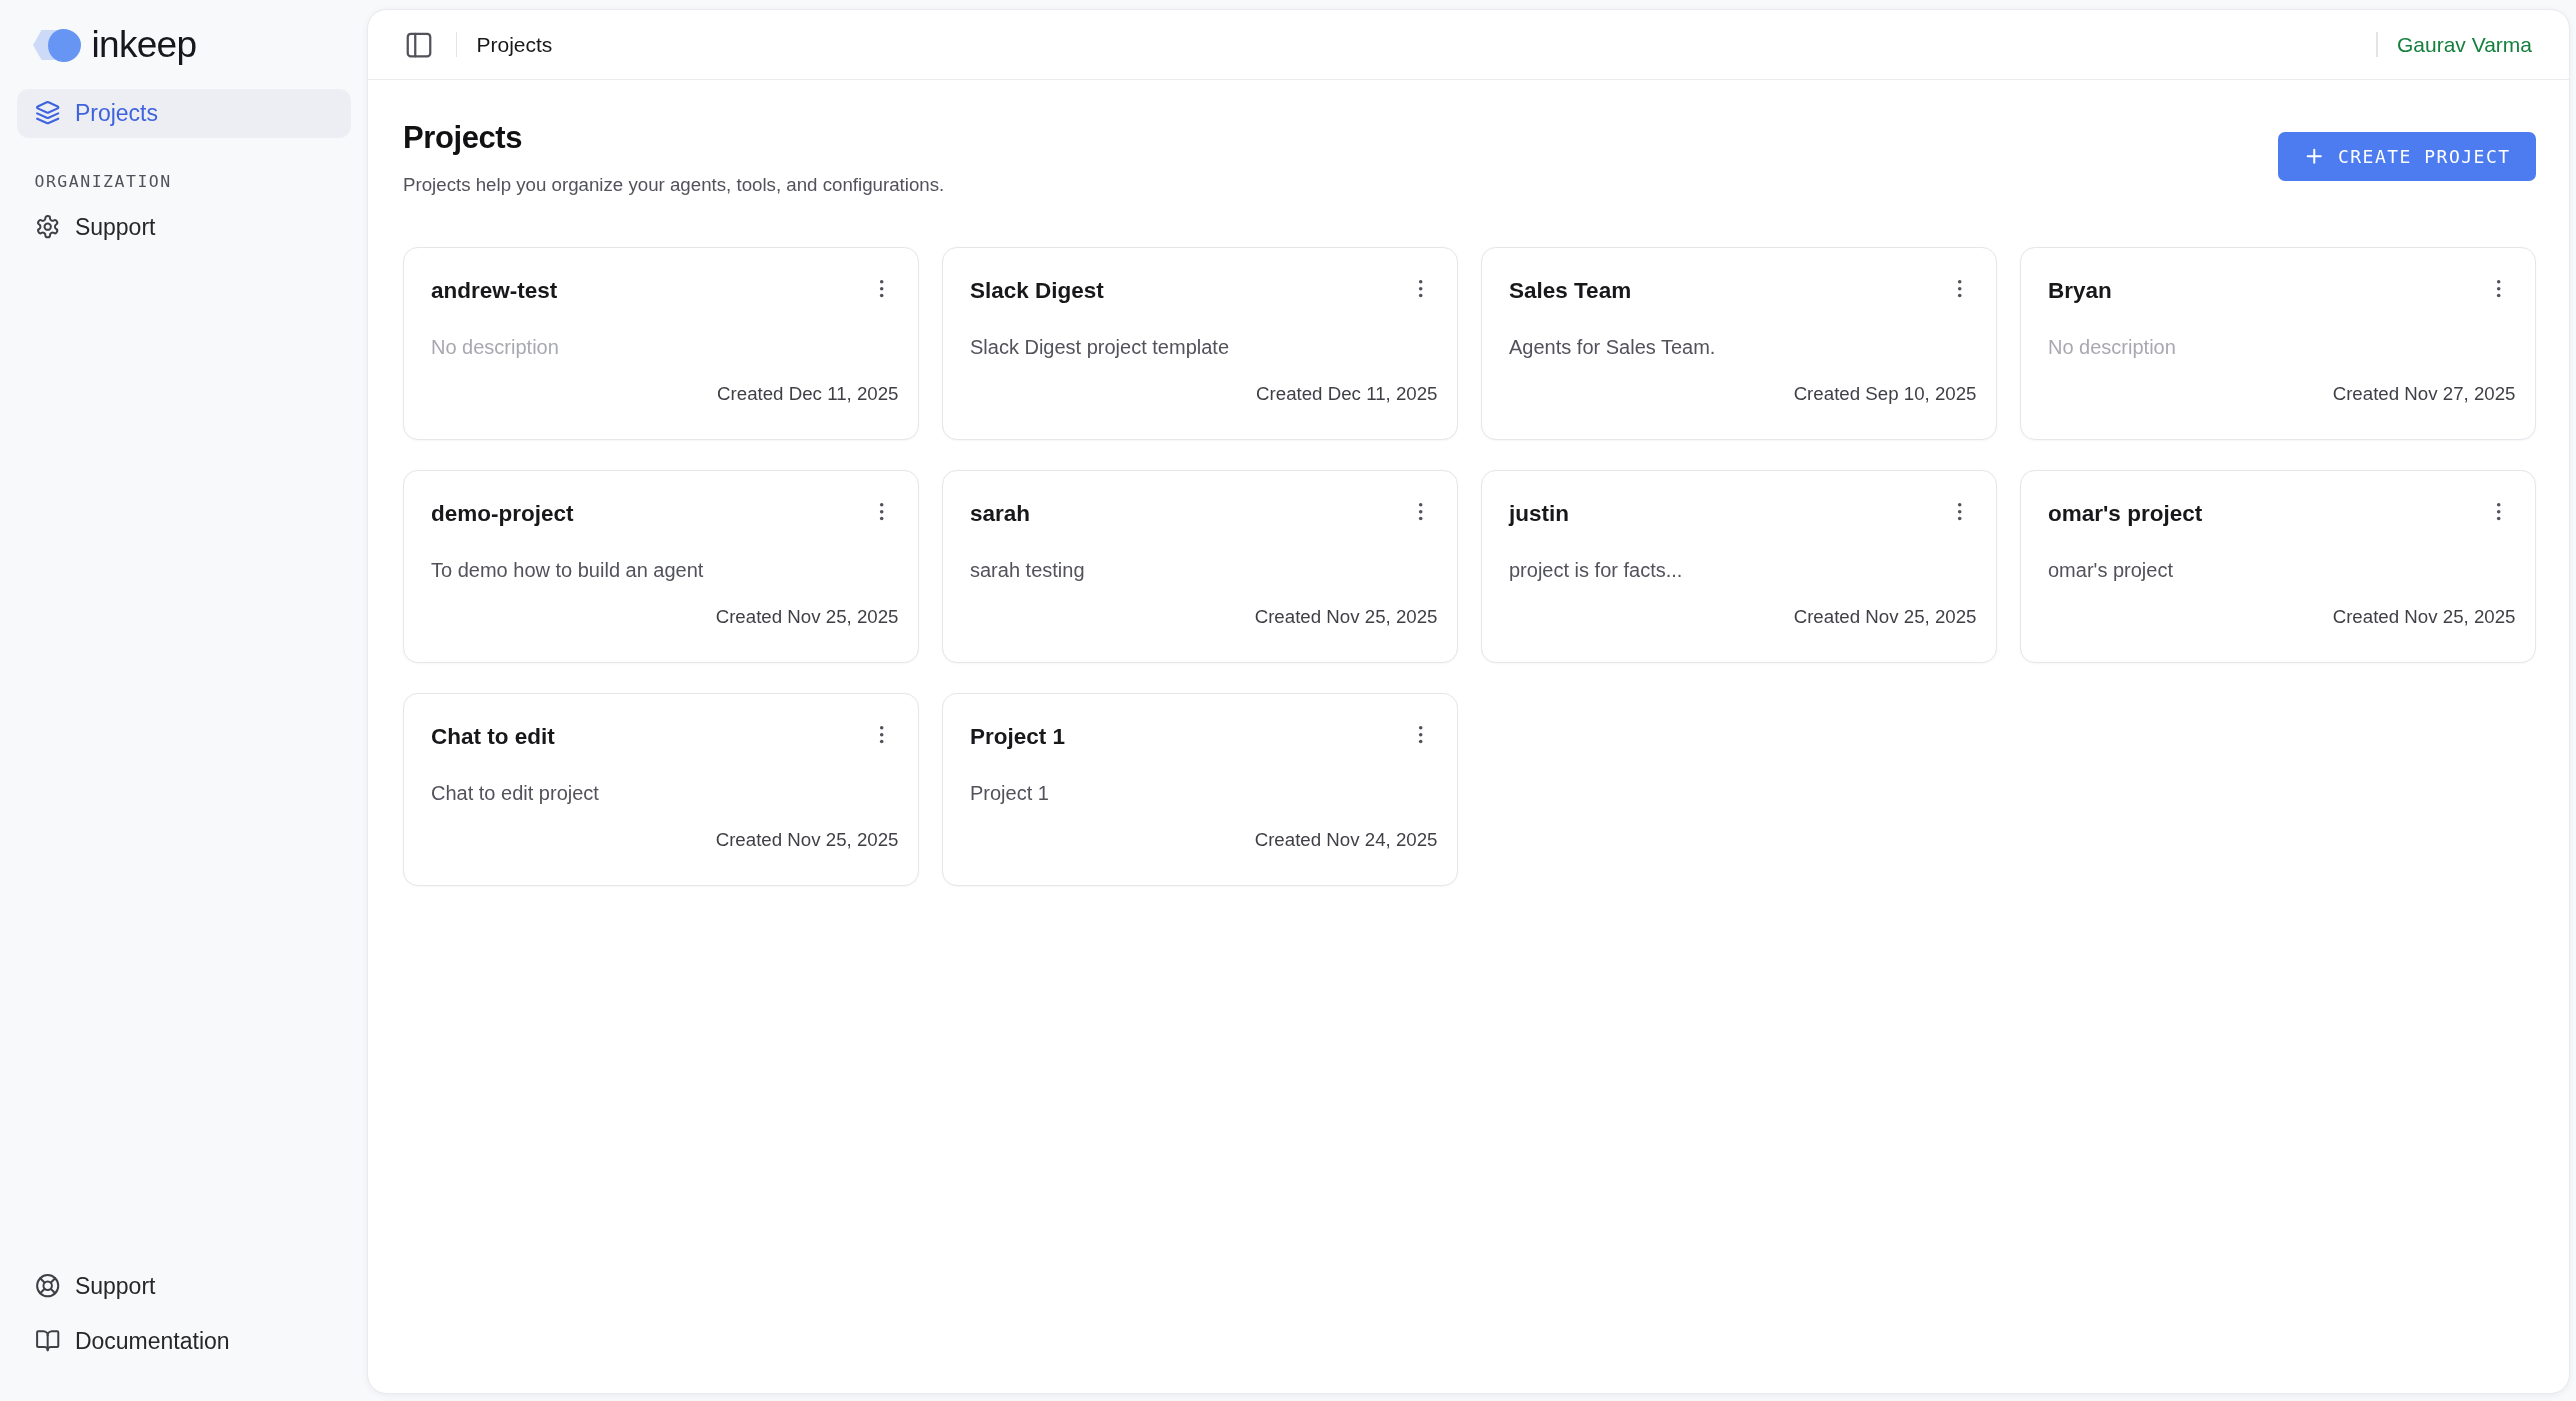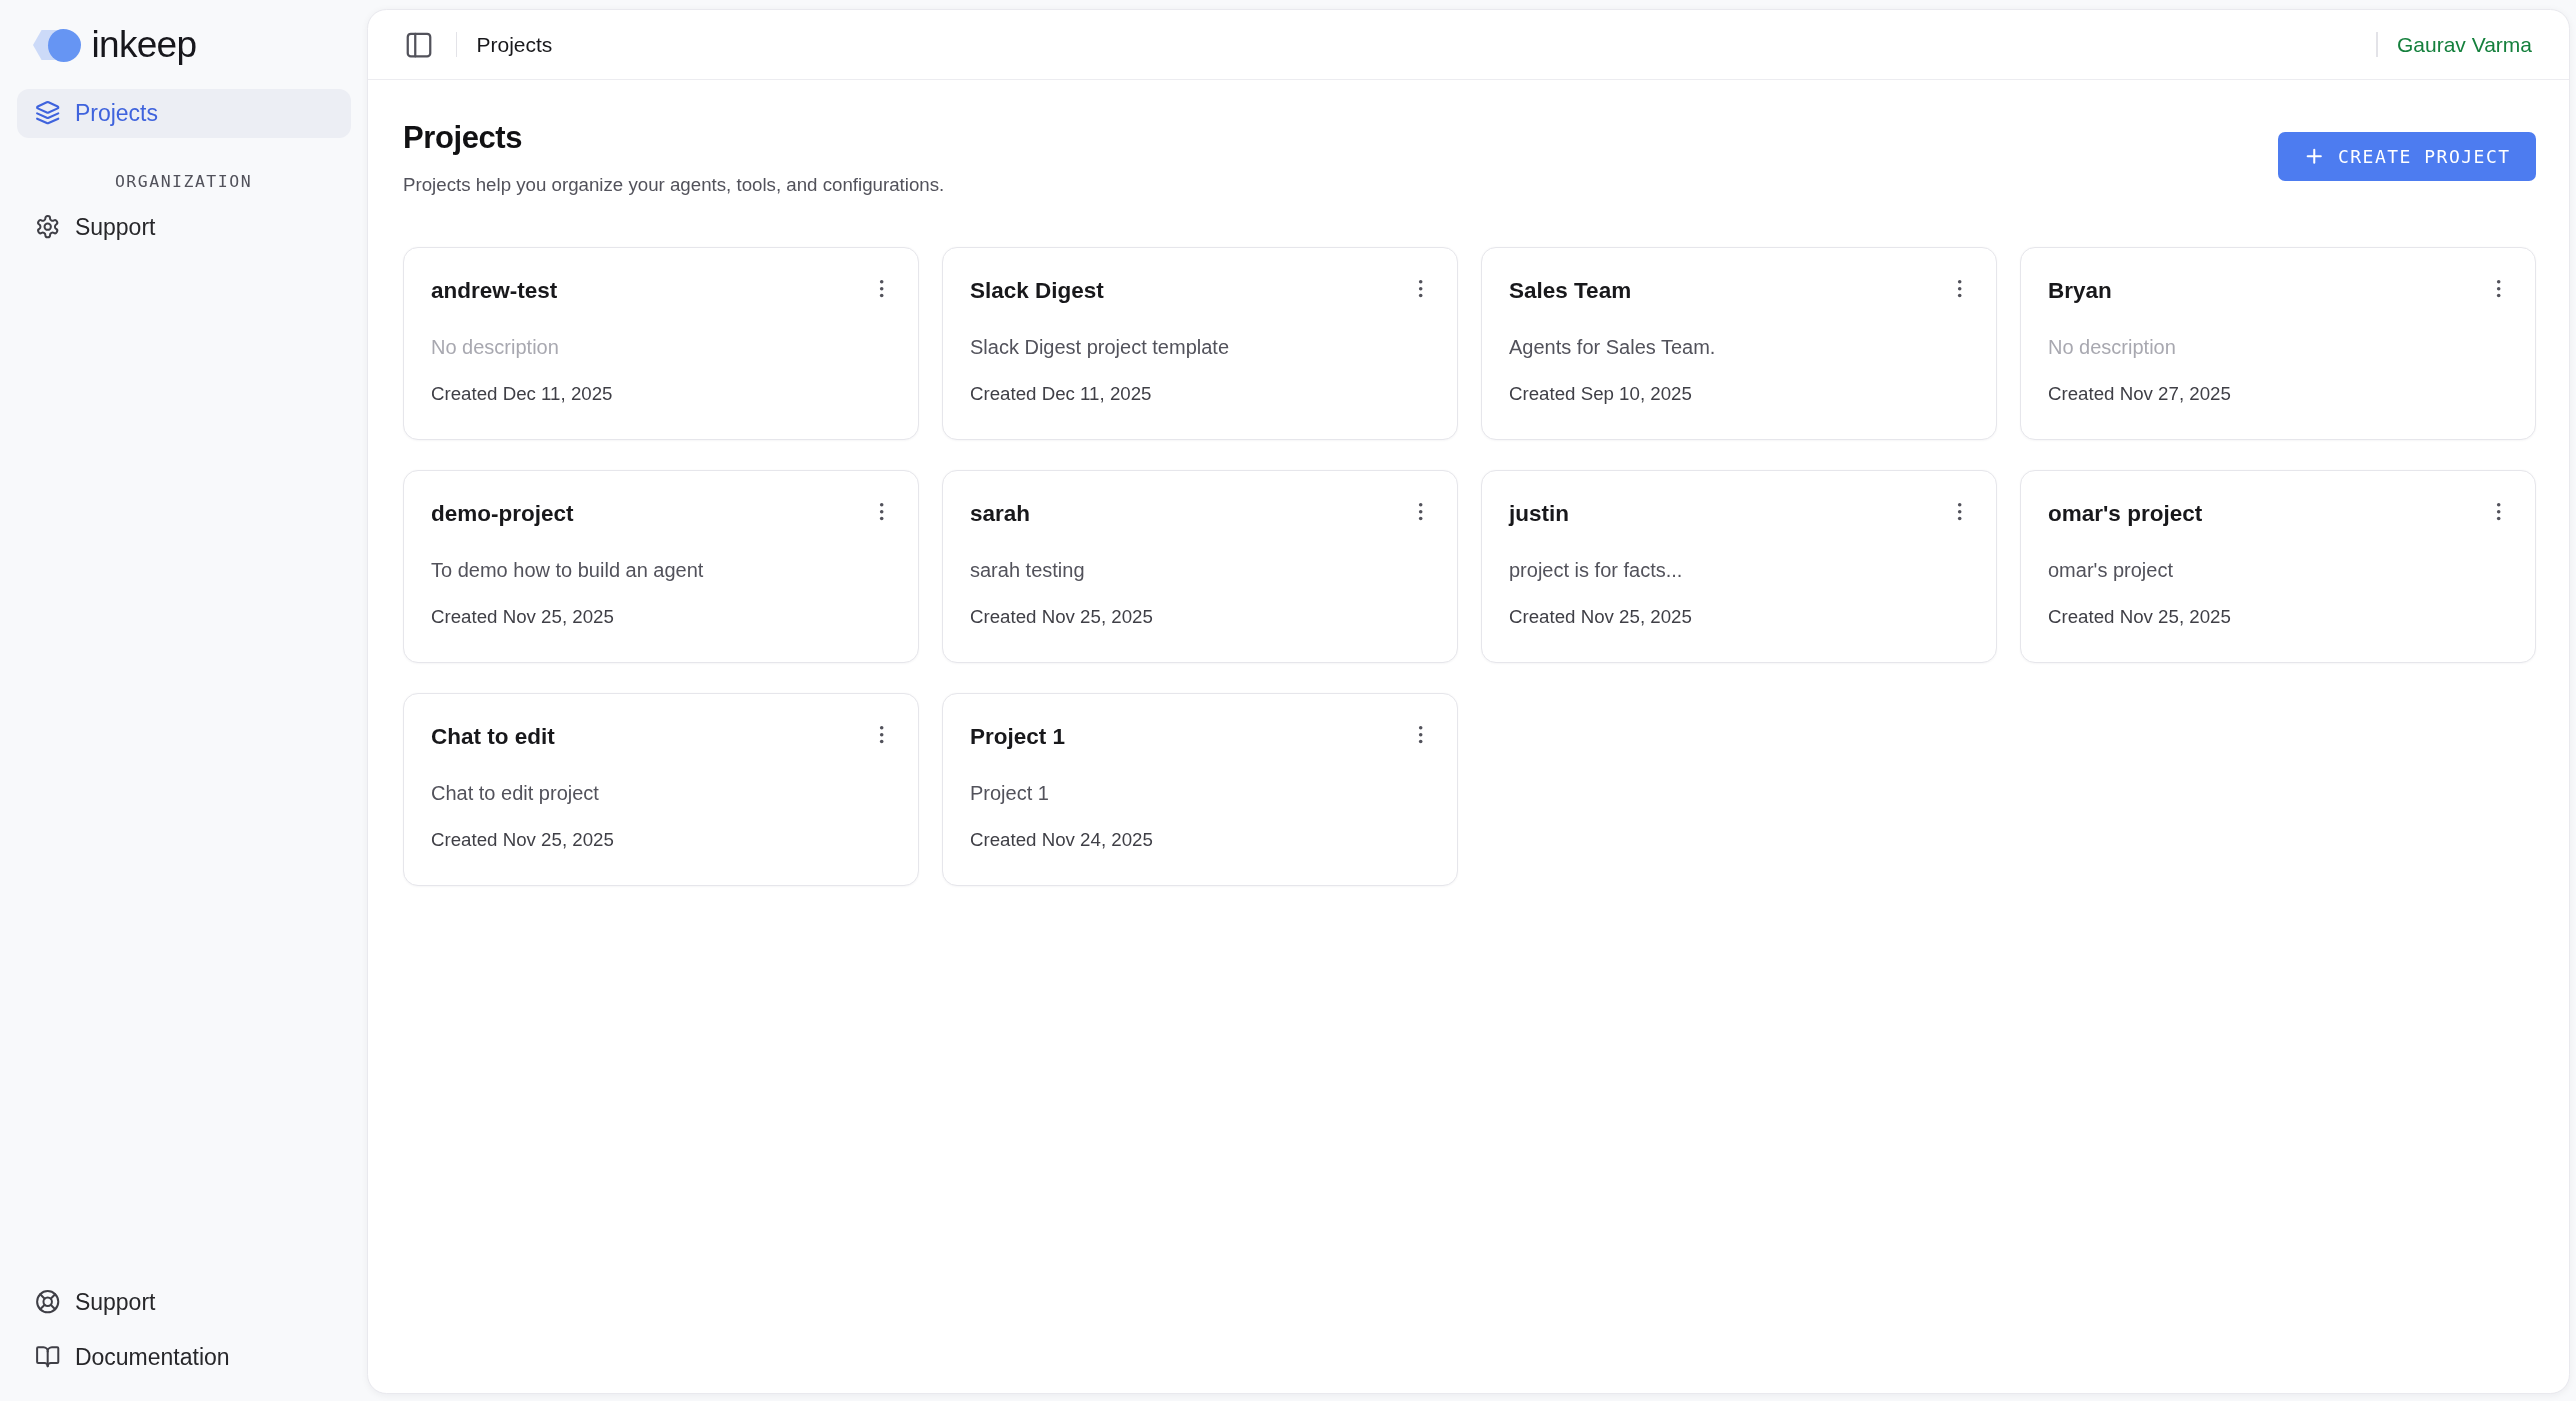--- a/index.html
+++ b/index.html
@@ -6,24 +6,23 @@
   html,body { width:2576px; height:1401px; overflow:hidden; }
   body {
     background:#f8f9fb;
     font-family:"Liberation Sans", sans-serif;
     color:#17171c;
     position:relative;
   }
 
   
   .sidebar {
-    position:absolute; left:0; top:0; bottom:0; width:367px;
+    position:absolute; left:0; top:0; bottom:16px; width:367px;
     display:flex; flex-direction:column;
     padding:0 16.5px 19.5px 16.5px;
-    text-align:center;
   }
   .logo-row {
     display:flex; align-items:center; gap:10.5px;
     padding:24px 16.5px 22.5px 16.5px;
     cursor:pointer;
   }
   .logo-mark { position:relative; width:48px; height:33px; flex:0 0 auto; }
   .logo-hex {
     position:absolute; left:0; top:1.5px; width:33px; height:30px;
     background:#ccdaf8;
@@ -115,21 +114,21 @@
   .card-head { display:flex; align-items:flex-start; justify-content:space-between; }
   .card-title { font-size:22.5px; font-weight:600; color:#18181b; padding-top:1.5px; }
   .kebab {
     width:33px; height:33px; margin-top:-4.5px;
     border:none; background:transparent; border-radius:7.5px;
     display:flex; align-items:center; justify-content:center;
     cursor:pointer;
   }
   .card-desc { font-size:20px; color:#52525b; margin-top:31px; }
   .card-desc.muted { color:#a8a8b0; }
-  .card-date { font-size:18.7px; color:#3f3f46; margin-top:24px; }
+  .card-date { font-size:18.7px; color:#3f3f46; margin-top:24px;text-align:right; }
 </style>
 </head>
 <body>
 
 <aside class="sidebar">
   <div class="logo-row">
     <div class="logo-mark">
       <div class="logo-hex"></div>
       <div class="logo-blob"></div>
     </div>

